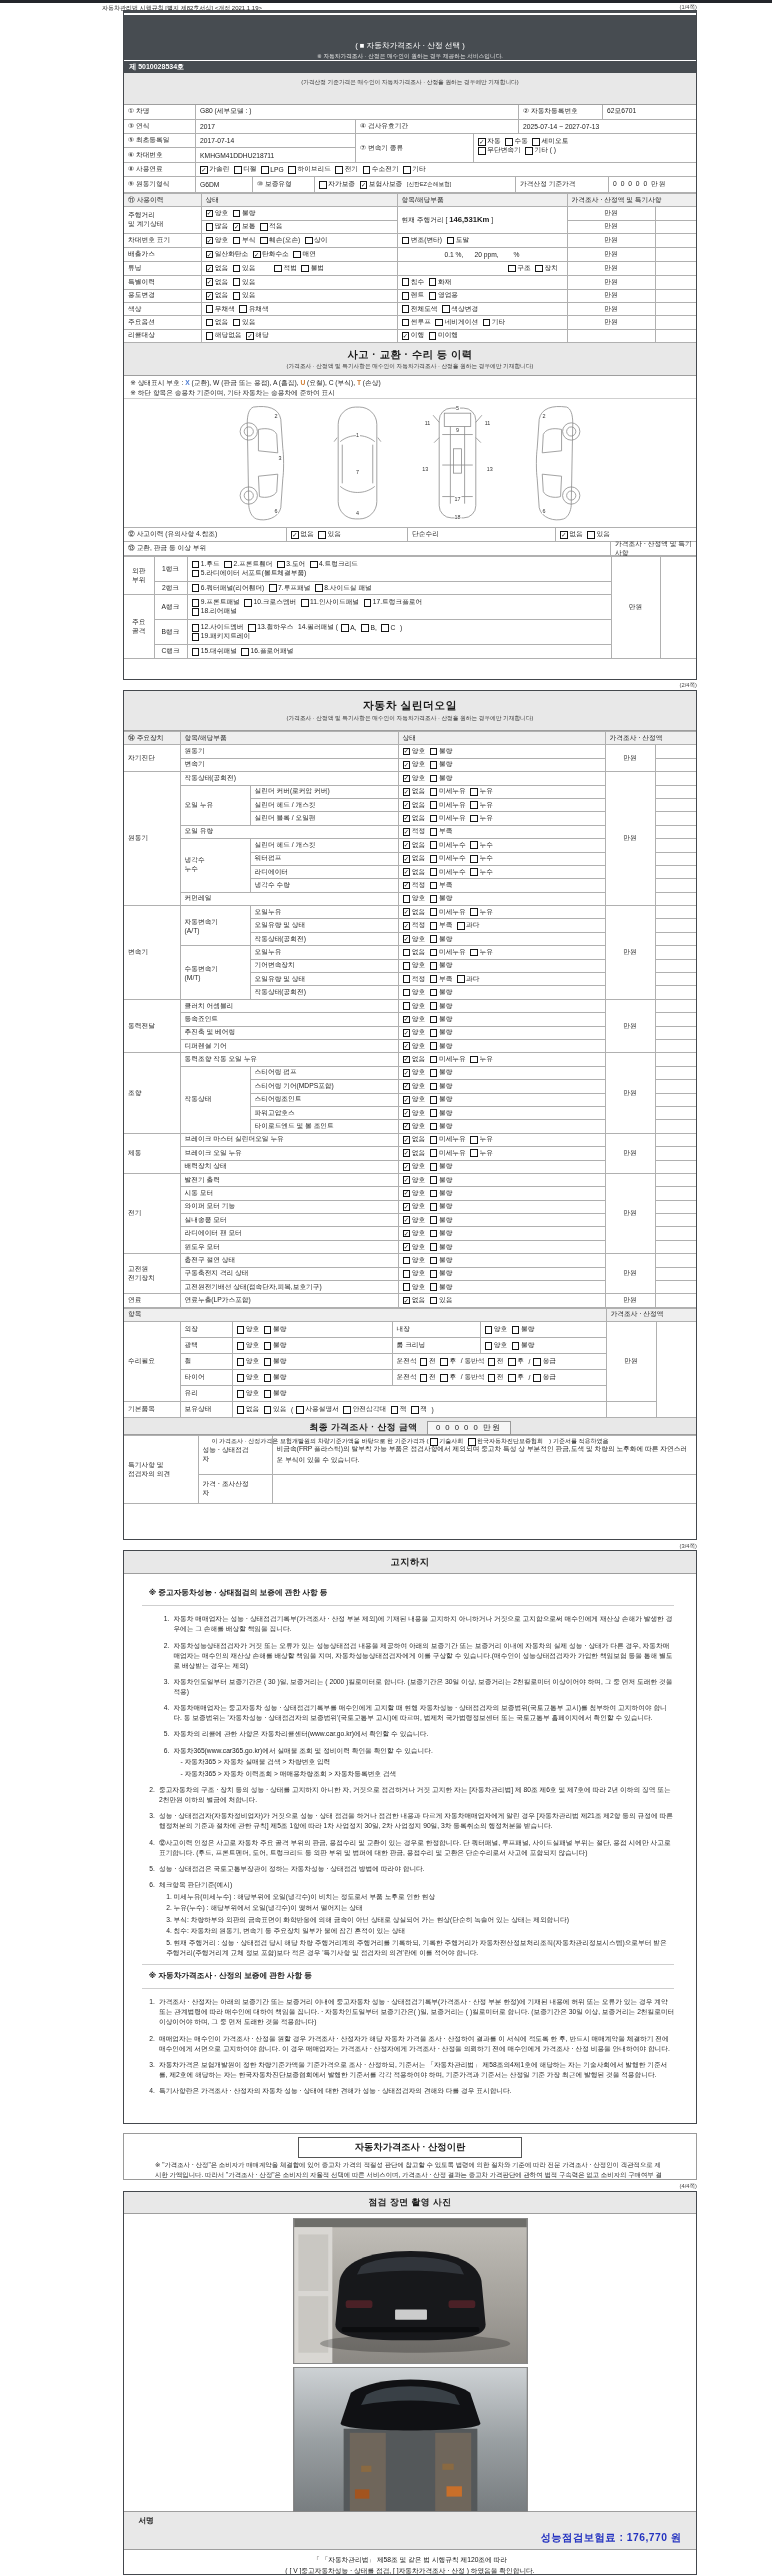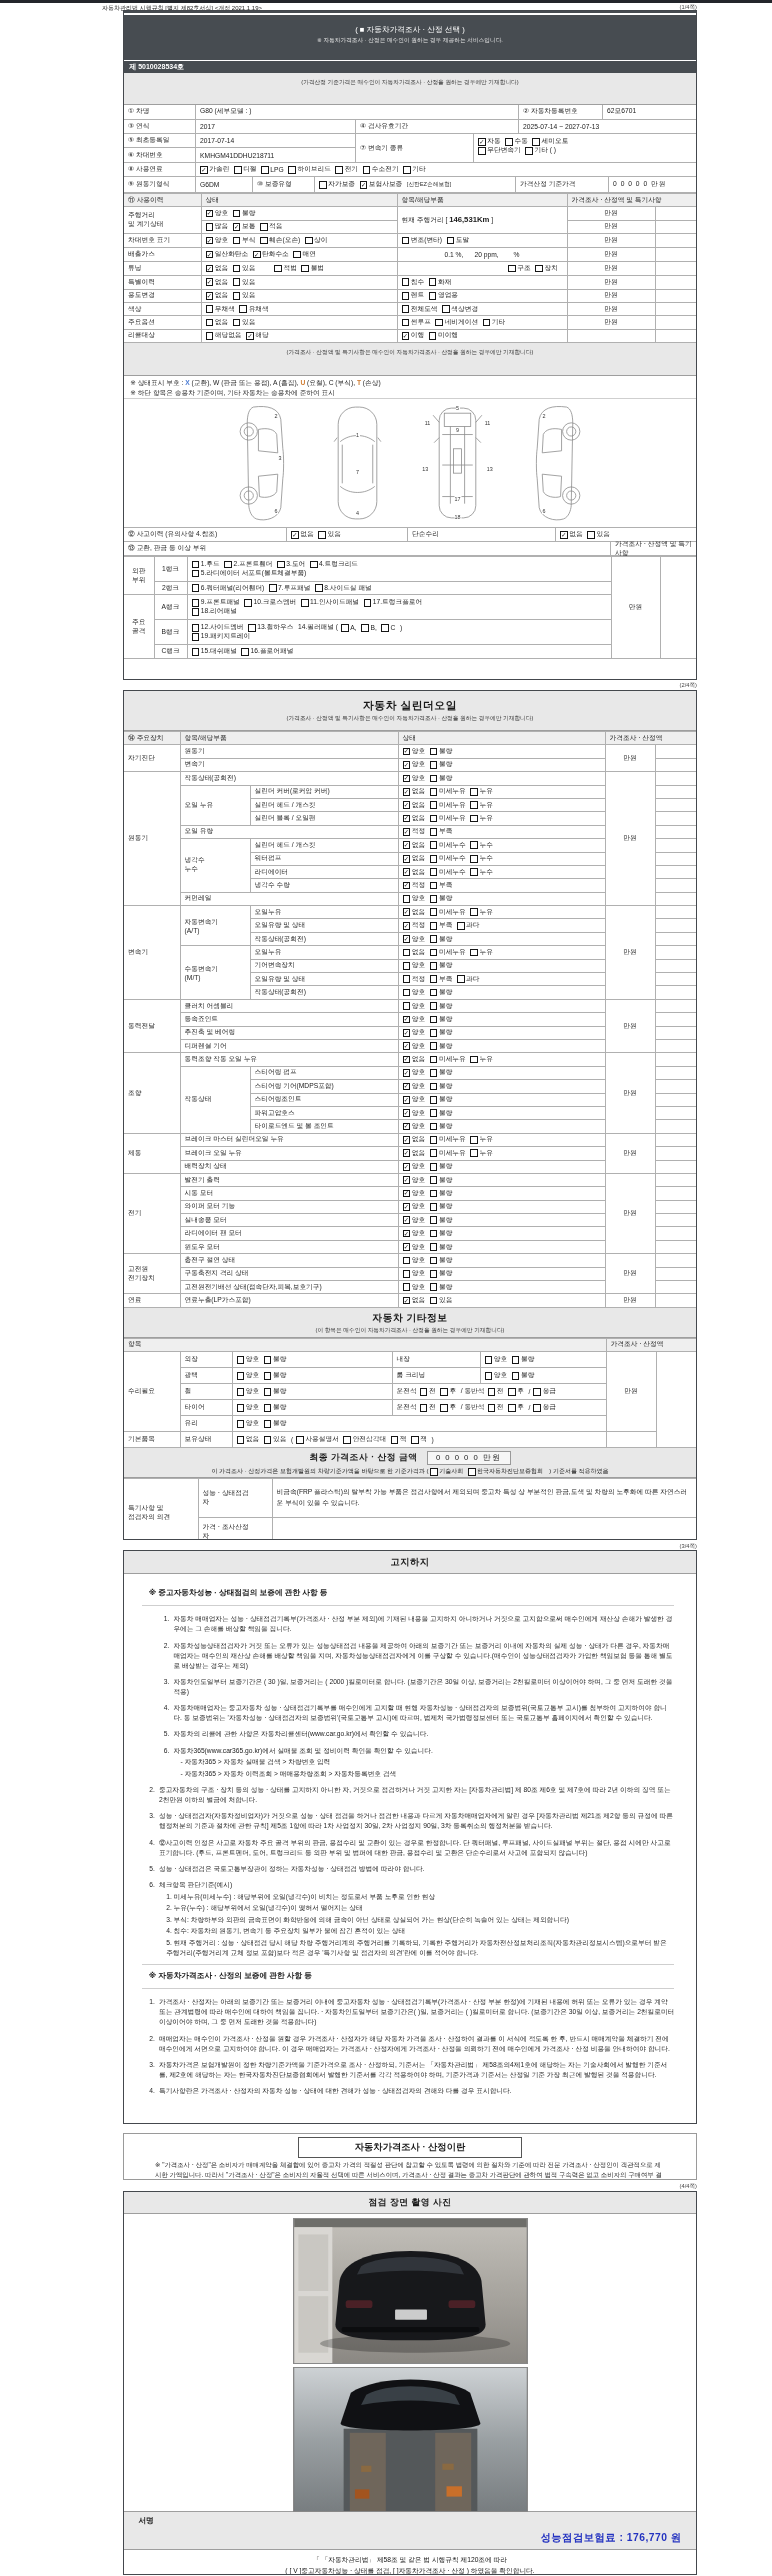--- a/index.html
+++ b/index.html
@@ -6,21 +6,21 @@
   body{width:773px;height:2576px;position:relative;background:#fff;
        font-family:"Liberation Sans","DejaVu Sans",sans-serif;color:#1a1a1a;font-size:6.7px;}
   .topstrip{position:absolute;left:0;top:0;width:773px;height:2.6px;background:#23262b;}
   .meta{position:absolute;left:102px;top:3.6px;font-size:6px;color:#222;}
   .pmark{position:absolute;right:76px;font-size:5.7px;color:#444;}
   .frame{position:absolute;left:123px;width:574px;border:1.5px solid #44484d;background:#fff;box-sizing:border-box;overflow:hidden;}
   
   .titleblock{background:linear-gradient(#474c51 0 1.5px,#ffffff 1.5px 3.6px,#474c51 3.6px 100%);
               color:#fff;text-align:center;height:49px;box-sizing:border-box;padding-top:9.3px;}
   .titleblock .t1{font-size:14px;font-weight:bold;letter-spacing:1px;}
-  .titleblock .t2{font-size:7.7px;margin-top:4px;}
+  .titleblock .t2{font-size:7.7px;margin-top:20px;}
   .titleblock .t3{font-size:5.7px;margin-top:2.1px;color:#e8e8e8;}
   .numbar{background:#474c51;color:#fff;font-size:7px;font-weight:bold;height:12px;line-height:12px;
           padding-left:5.2px;margin-top:1px;}
   .secband{background:#e8e8e8;text-align:center;border-bottom:0.5px solid #9e9e9e;box-sizing:border-box;padding-top:4.6px;}
   .secband .st1{font-size:10.8px;font-weight:bold;letter-spacing:0.5px;}
   .secband .st2{font-size:5.7px;color:#333;margin-top:1.5px;}
   
   .brow{display:flex;width:100%;}
   .bc{border-right:0.5px solid #b0b0b0;border-bottom:0.5px solid #b0b0b0;box-sizing:border-box;
       display:flex;align-items:center;padding:0 4.1px;min-height:14.4px;font-size:6.7px;background:#fff;}
@@ -389,20 +389,21 @@
                 <span class="bx"></span>
                 <span>미이행</span>
               </span></span></td>
       <td></td>
           <td></td>
     </tr>
   </tbody>
     </table>
 
   <div class="secband" style="height:33px">
+    <div class="st1" style="font-size:10.3px">사고 · 교환 · 수리 등 이력</div>
     <div class="st2">(가격조사 · 산정액 및 특기사항은 매수인이 자동차가격조사 · 산정을 원하는 경우에만 기재합니다)</div>
   </div>
 
   <div style="padding:3.1px 6.2px;height:23px;box-sizing:border-box;border-bottom:0.5px solid #cfcfcf">
     <div class="seg"><span>※ 상태표시 부호 : </span><span style="color: rgb(74, 123, 212); font-weight: bold;">X</span><span> (교환), </span><span>W</span><span> (판금 또는 용접), </span><span>A</span><span> (흠집), </span><span style="color: rgb(207, 122, 46); font-weight: bold;">U</span><span> (요철), </span><span>C</span><span> (부식), </span><span style="color: rgb(207, 122, 46); font-weight: bold;">T</span><span> (손상)</span></div>
     <div style="margin-top:1px">※ 하단 항목은 승용차 기준이며, 기타 자동차는 승용차에 준하여 표시</div>
   </div>
 
   <div class="diawrap">
     <div class="dia">
@@ -1140,24 +1141,20 @@
             </span><span class="cb">
               <span class="bx"></span>
               <span>있음</span>
             </span></td>
           <td rowspan="1" class="ctr">만원</td>
           <td></td>
         </tr>
       </tbody>
   </table>
 
-  <div class="secband" style="height:30px">
-    <div class="st1" style="font-size:9.8px">자동차 기타정보</div>
-    <div class="st2">(이 항목은 매수인이 자동차가격조사 · 산정을 원하는 경우에만 기재합니다)</div>
-  </div>
   <table class="grid">
     <colgroup>
         <col style="width:56px">
         <col style="width:52px">
         <col style="width:160px">
         <col style="width:88px">
         <col style="width:126px">
         <col style="width:50px">
         <col style="width:44px">
       </colgroup>
@@ -1287,21 +1284,21 @@
                 <span>잭</span>
               </span><span class="cb">
                 <span class="bx"></span>
                 <span>잭</span>
               </span><span class="cbt">)</span><span class="cbt"> </span></span></td>
       <td></td>
     </tr>
   </tbody>
     </table>
 
-  <div class="secband" style="height:30px;padding-top:3.1px">
+  <div class="secband" style="height:17px;padding-top:3.1px">
     <div>
       <span style="font-size:8.8px;font-weight:bold;letter-spacing:0.5px">최종 가격조사 · 산정 금액</span>
       <span style="display:inline-block;border:0.5px solid #999;background:#f6f6f6;padding:1px 8.2px;margin-left:7.2px;font-size:7.7px;letter-spacing:1.5px">0   0   0   0   0 만원</span>
     </div>
     <div style="font-size:6px;margin-top:2.1px">
       <span>이 가격조사 · 산정가격은 보험개발원의 차량기준가액을 바탕으로 한 기준가격과 (</span>
       <span><span class="cb">
             <span class="bx"></span>
             <span>기술사회</span>
           </span><span class="cb">

